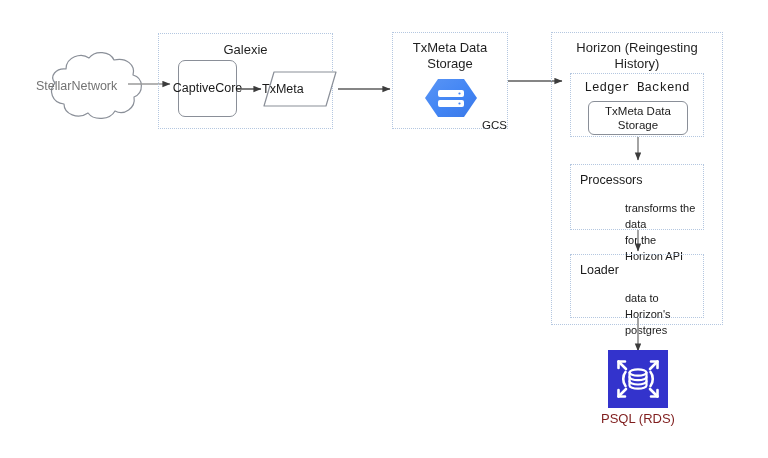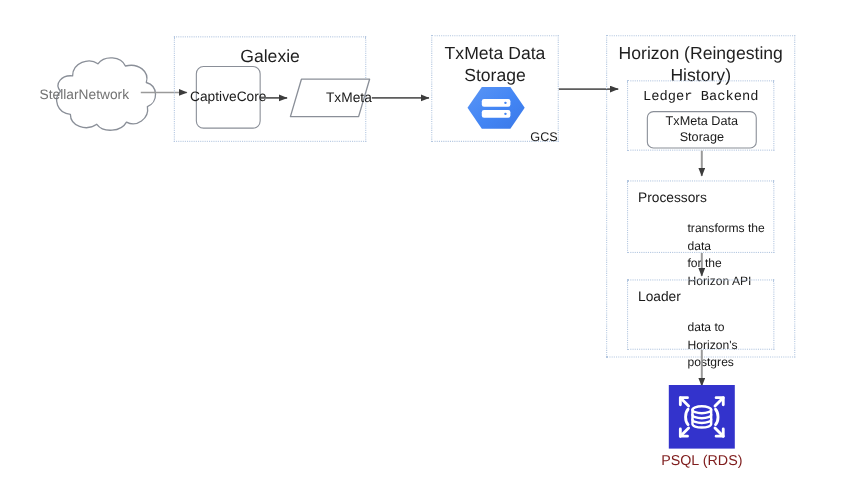--- a/index.html
+++ b/index.html
@@ -18,21 +18,21 @@
   .group{
     position:absolute;
     border:1.5px dotted #b4c7e0;
     box-sizing:border-box;
     background:transparent;
   }
   .group-title{
     position:absolute;
     width:100%;
     text-align:center;
-    font-size:16px;
+    font-size:13px;
     color:#1f1f1f;
     line-height:1.25;
     left:0;
   }
 
   
   .box{
     position:absolute;
     box-sizing:border-box;
     border:1.2px solid #8a8f98;
@@ -43,21 +43,21 @@
     justify-content:center;
     text-align:center;
     font-size:12.5px;
     line-height:1.25;
     color:#1a1a1a;
   }
 
   
   .para{
     position:absolute;
-    display:flex;align-items:center;justify-content:flex-end;
+    display:flex;align-items:center;justify-content:flex-start;
   }
   .para svg{position:absolute;inset:0;overflow:visible;}
   .para span{position:relative;font-size:12.5px;color:#1a1a1a;}
 
   
   .cloud{position:absolute;}
   .cloud svg{position:absolute;inset:0;}
   .cloud .label{
     position:absolute;inset:0;
     display:flex;

